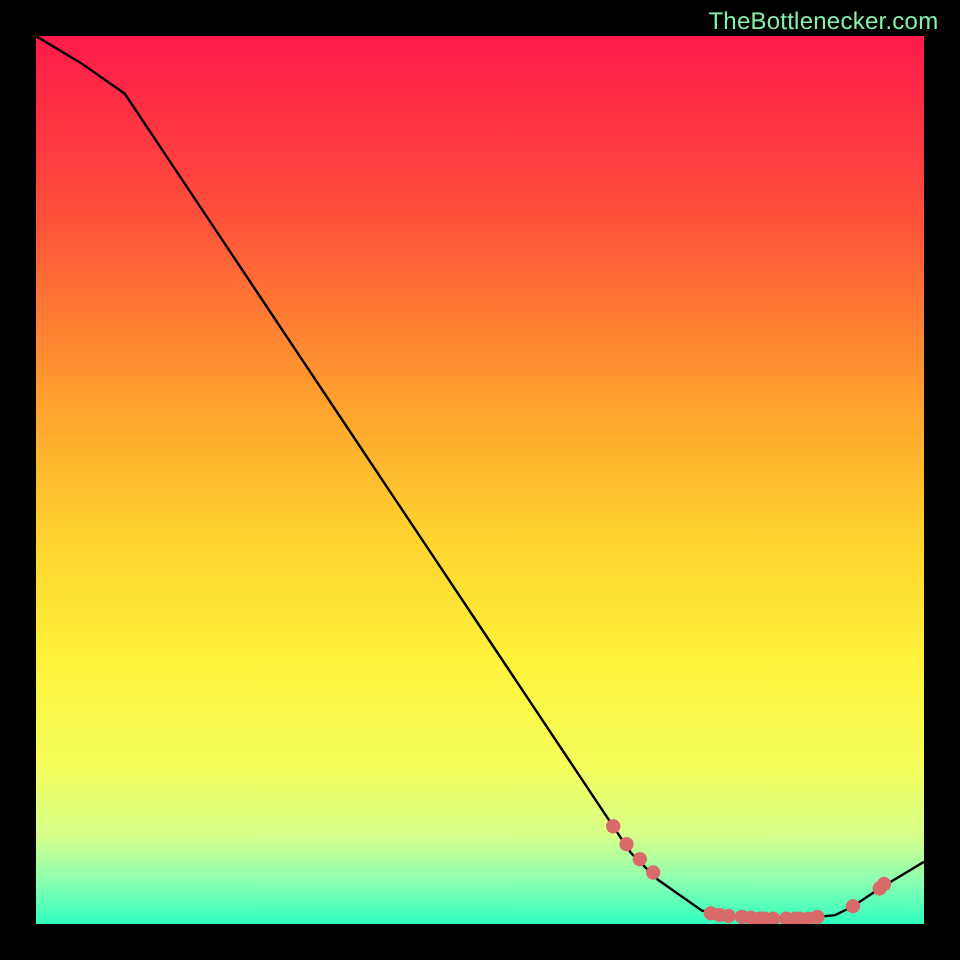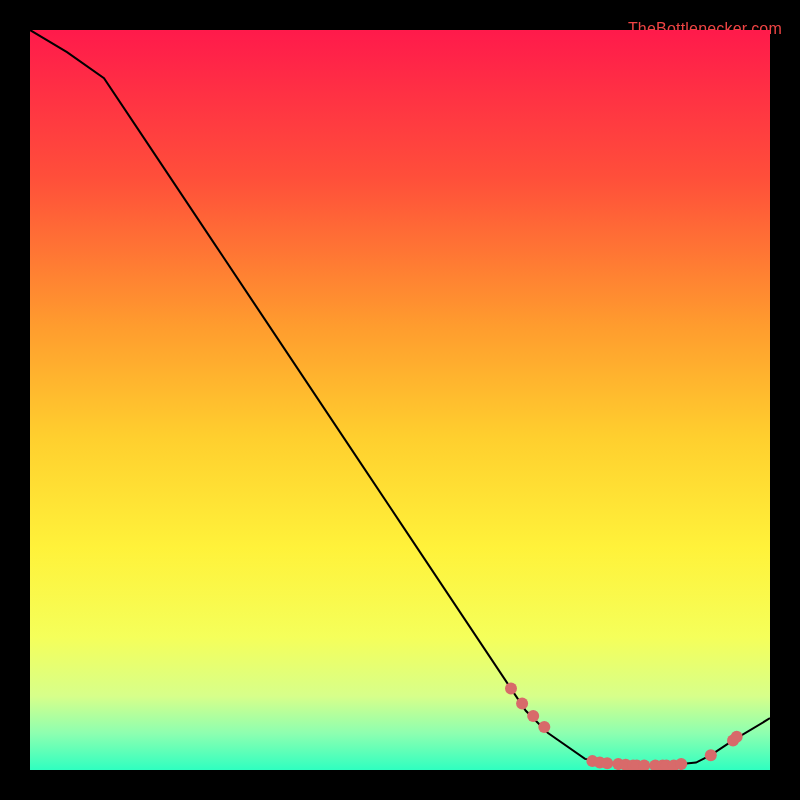--- a/index.html
+++ b/index.html
@@ -12,24 +12,24 @@
     font-family: Arial, Helvetica, sans-serif;
   }
   .chart-outer {
     position: relative;
     width: 800px;
     height: 800px;
     background: #000;
   }
   .attribution {
     position: absolute;
-    top: 20px;
+    top: 7px;
     right: 18px;
-    color: #ef4444;
-    font-size: 16px;
+    color: #86efac;
+    font-size: 20px;
     font-weight: 500;
     letter-spacing: 0.2px;
   }
   .plot-area {
     position: absolute;
     left: 30px;
     top: 30px;
     width: 740px;
     height: 740px;
   }

